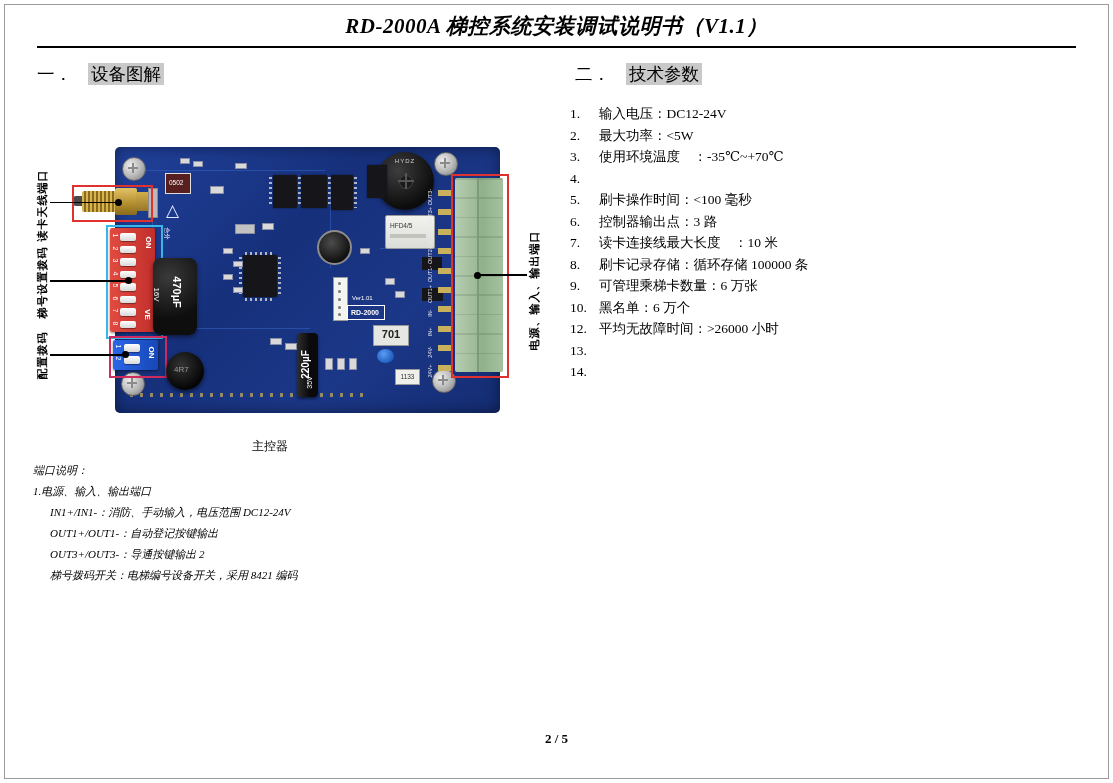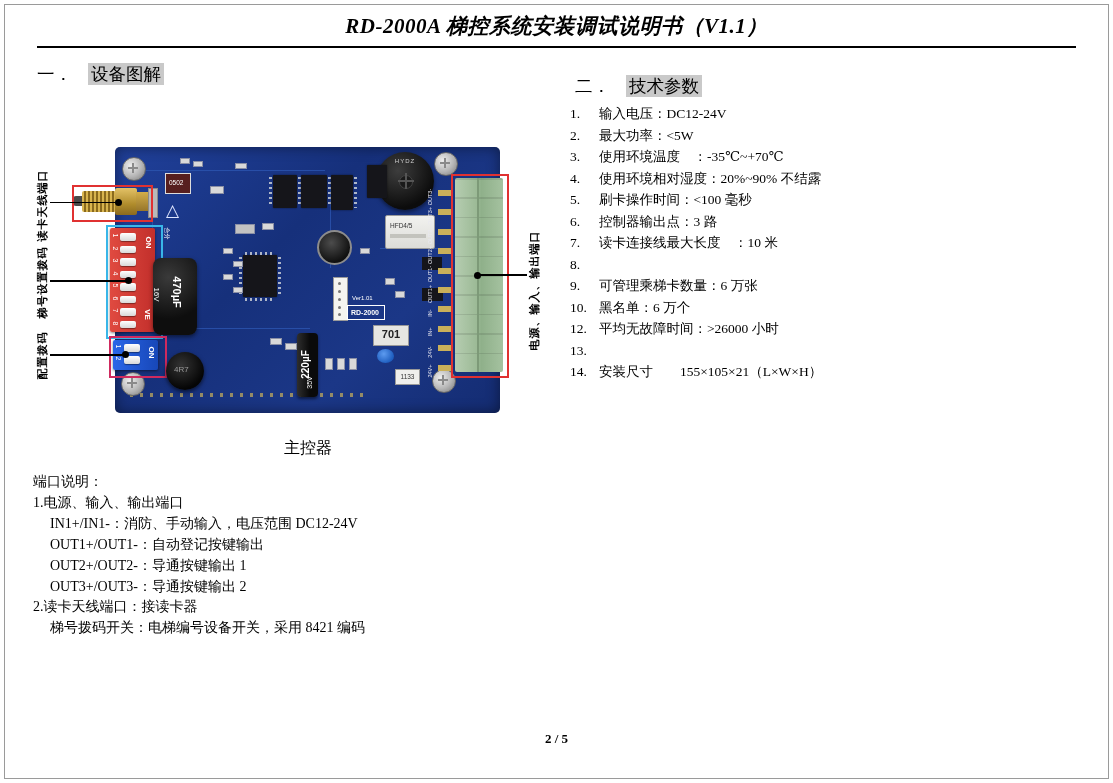--- a/index.html
+++ b/index.html
@@ -25,39 +25,39 @@
   .cdot{width:7px;height:7px;border-radius:50%;background:#000;}
   .hbox{border:2px solid #e03131;}
   .chip{background:#15151a;border-radius:1px;box-shadow:0 0 2px rgba(0,0,0,.6);}
   .pinstrip{background:repeating-linear-gradient(180deg,#aeb6c8 0 2px,transparent 2px 5px);width:3px;}
   .smallc{background:#d9d9d9;border:1px solid #8a8fa5;}
   .wtxt{color:#fff;font-family:"Liberation Sans","DejaVu Sans",sans-serif;}
   .dipnum{font-size:7px;color:#fff;font-family:"Liberation Sans",sans-serif;transform:rotate(90deg);width:8px;text-align:center;}
   .slider{background:linear-gradient(180deg,#ffffff,#d8d8d8);border-radius:2px;box-shadow:0 1px 1px rgba(0,0,0,.4);}
   .pinlabel{font-size:5.5px;color:#e8e8f0;font-family:"Liberation Sans",sans-serif;transform:rotate(-90deg);width:20px;text-align:center;}
   
-  .caption{left:252px;top:438px;width:80px;text-align:right;font-size:16px;}
-  #portnotes{left:33px;top:472px;width:530px;font-size:14px;line-height:20.9px;}
+  .caption{left:252px;top:438px;width:80px;text-align:left;font-size:12px;}
+  #portnotes{left:33px;top:460px;width:530px;font-size:11px;line-height:20.9px;font-style:italic;}
   .ind{padding-left:17px;}
   #techlist{left:570px;top:103px;width:535px;font-size:13.5px;}
   .ti{display:flex;height:21.5px;line-height:21.5px;}
   .tn{width:29px;flex:0 0 29px;}
   .footer{left:0;top:731px;width:100%;text-align:center;font-size:13px;font-weight:bold;}
 </style>
 </head>
 <body>
 
 <div class="abs frame"></div>
 <div class="abs title">RD-2000A 梯控系统安装调试说明书（V1.1）</div>
 <div class="abs hrule"></div>
 
 <div class="abs sec-h" style="left:37px;">
   <span class="sec-num">一．</span><span class="hl">设备图解</span>
 </div>
-<div class="abs sec-h" style="left:575px;margin-top:12px;">
+<div class="abs sec-h" style="left:575px;">
   <span class="sec-num">二．</span><span class="hl">技术参数</span>
 </div>
 
 <div class="abs" id="figure">
 
   <div class="abs pcb"></div>
 
   <div class="abs trace" style="left:95px;top:42px;width:200px;height:1px;"></div>
   <div class="abs trace" style="left:122px;top:75px;width:1px;height:120px;"></div>
   <div class="abs trace" style="left:300px;top:60px;width:1px;height:80px;"></div>
@@ -238,72 +238,69 @@
   <div class="abs callout-label rotl" style="left:438px;top:155px;width:132px;">电源、输入、输出端口</div>
 </div>
 
 <div class="abs caption">主控器</div>
 
 <div class="abs" id="portnotes">
   <div>端口说明：</div>
   <div>1.电源、输入、输出端口</div>
   <div class="ind">IN1+/IN1-：消防、手动输入，电压范围 DC12-24V</div>
   <div class="ind">OUT1+/OUT1-：自动登记按键输出</div>
-  <div class="ind">OUT2+/OUT2-：导通按键输出 1</div>
   <div class="ind">OUT3+/OUT3-：导通按键输出 2</div>
-  <div>2.读卡天线端口：接读卡器</div>
   <div class="ind">梯号拨码开关：电梯编号设备开关，采用 8421 编码</div>
 </div>
 
 <div class="abs" id="techlist">
   <div class="ti">
       <span class="tn">1.</span>
       <span>输入电压：DC12-24V</span>
     </div>
   <div class="ti">
       <span class="tn">2.</span>
       <span>最大功率：&lt;5W</span>
     </div>
   <div class="ti">
       <span class="tn">3.</span>
       <span>使用环境温度　：-35℃~+70℃</span>
     </div>
   <div class="ti">
       <span class="tn">4.</span>
-      <span>使用环境相对湿度：20%~90% 不结露</span>
     </div>
   <div class="ti">
       <span class="tn">5.</span>
       <span>刷卡操作时间：&lt;100 毫秒</span>
     </div>
   <div class="ti">
       <span class="tn">6.</span>
       <span>控制器输出点：3 路</span>
     </div>
   <div class="ti">
       <span class="tn">7.</span>
       <span>读卡连接线最大长度　：10 米</span>
     </div>
   <div class="ti">
       <span class="tn">8.</span>
+      <span>刷卡记录存储：循环存储 100000 条</span>
     </div>
   <div class="ti">
       <span class="tn">9.</span>
       <span>可管理乘梯卡数量：6 万张</span>
     </div>
   <div class="ti">
       <span class="tn">10.</span>
       <span>黑名单：6 万个</span>
     </div>
   <div class="ti">
       <span class="tn">12.</span>
       <span>平均无故障时间：&gt;26000 小时</span>
     </div>
   <div class="ti">
       <span class="tn">13.</span>
     </div>
   <div class="ti">
       <span class="tn">14.</span>
-      <span>安装尺寸　　155×105×21（L×W×H）</span>
     </div>
 </div>
 
 <div class="abs footer">2 / 5</div>
 
 </body></html>

